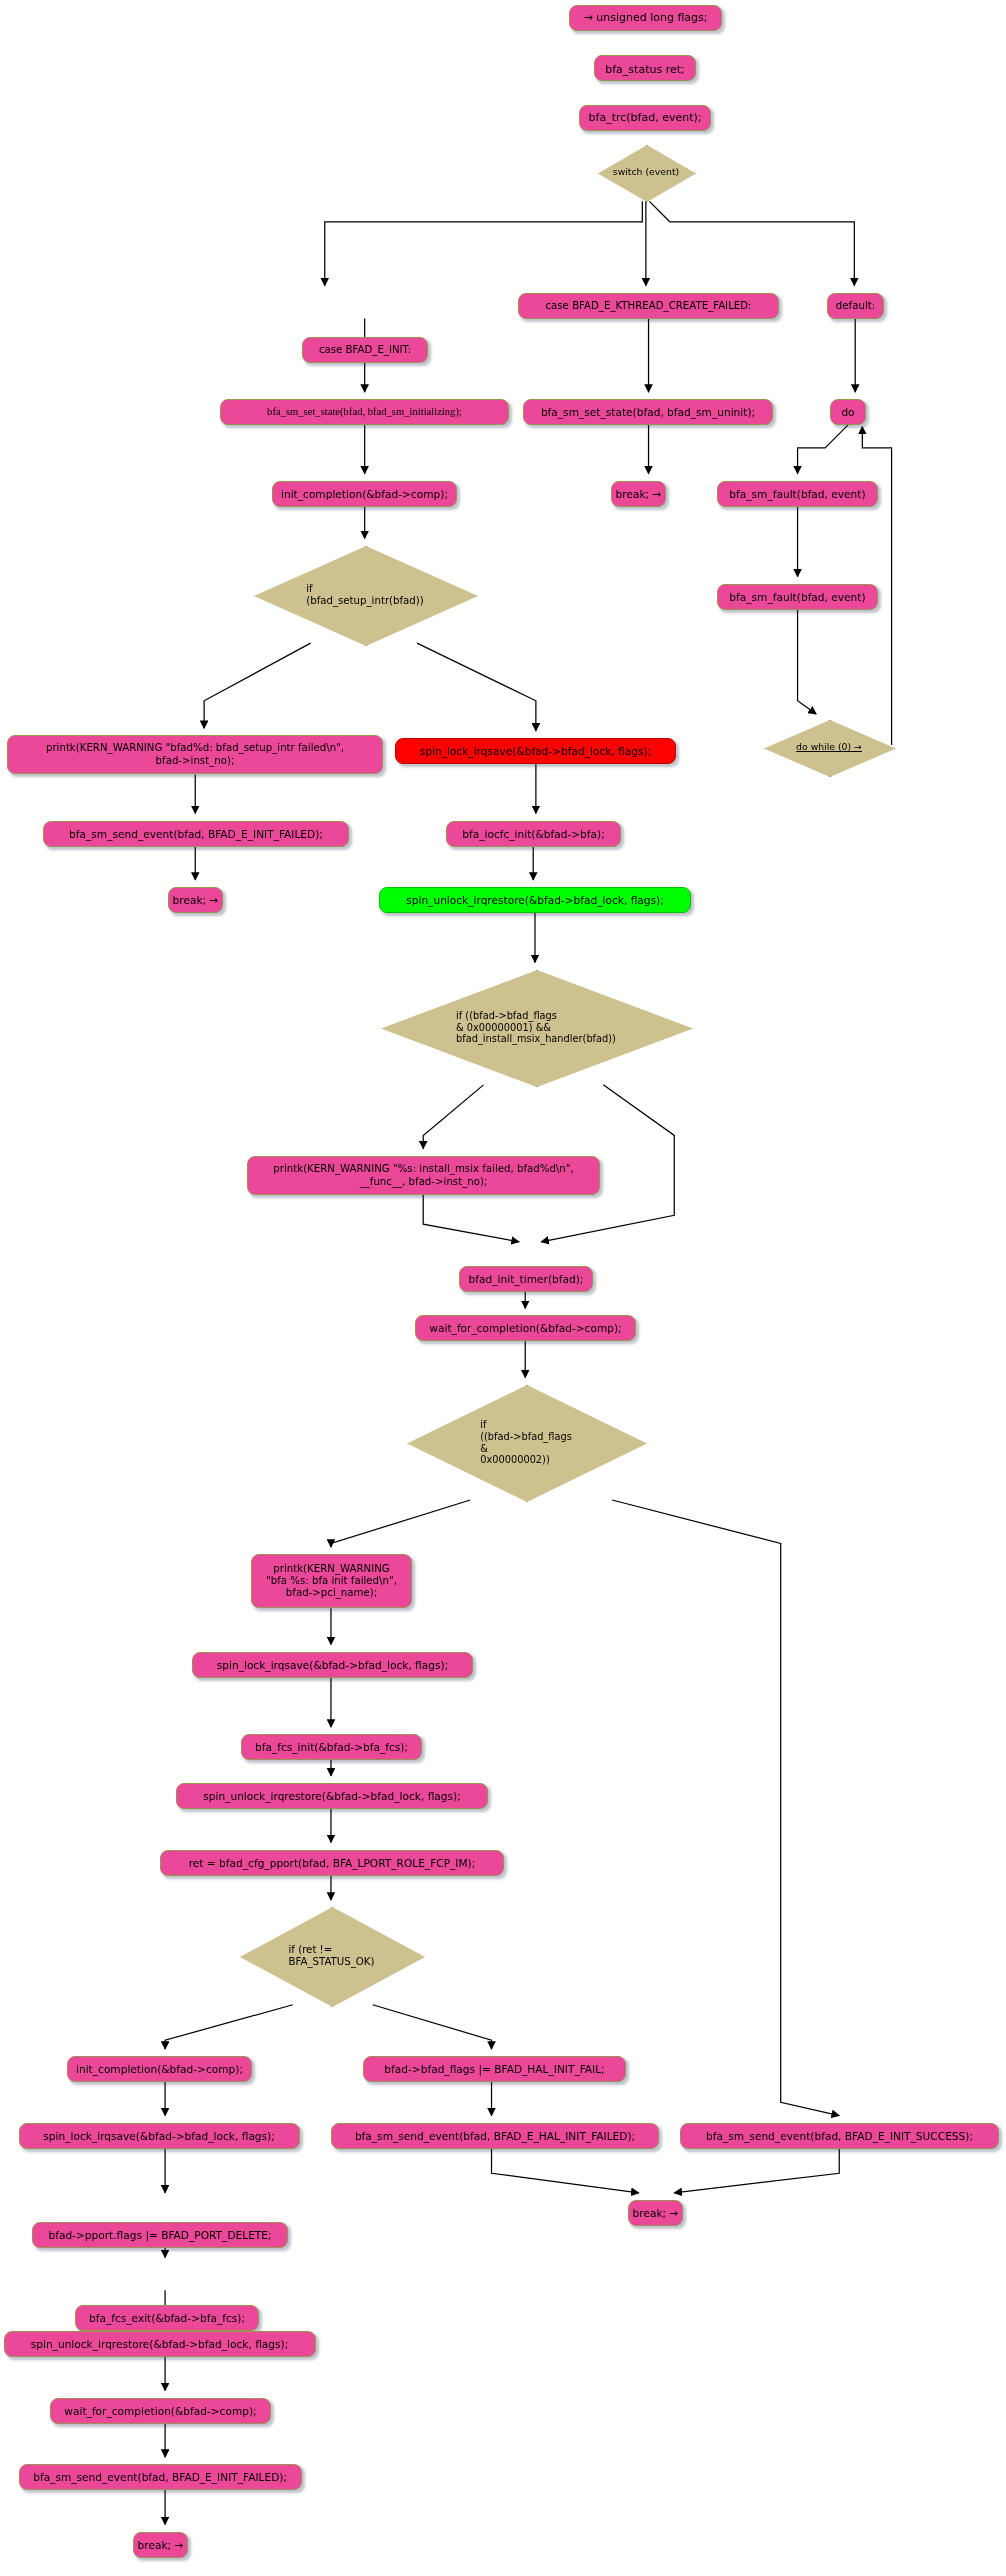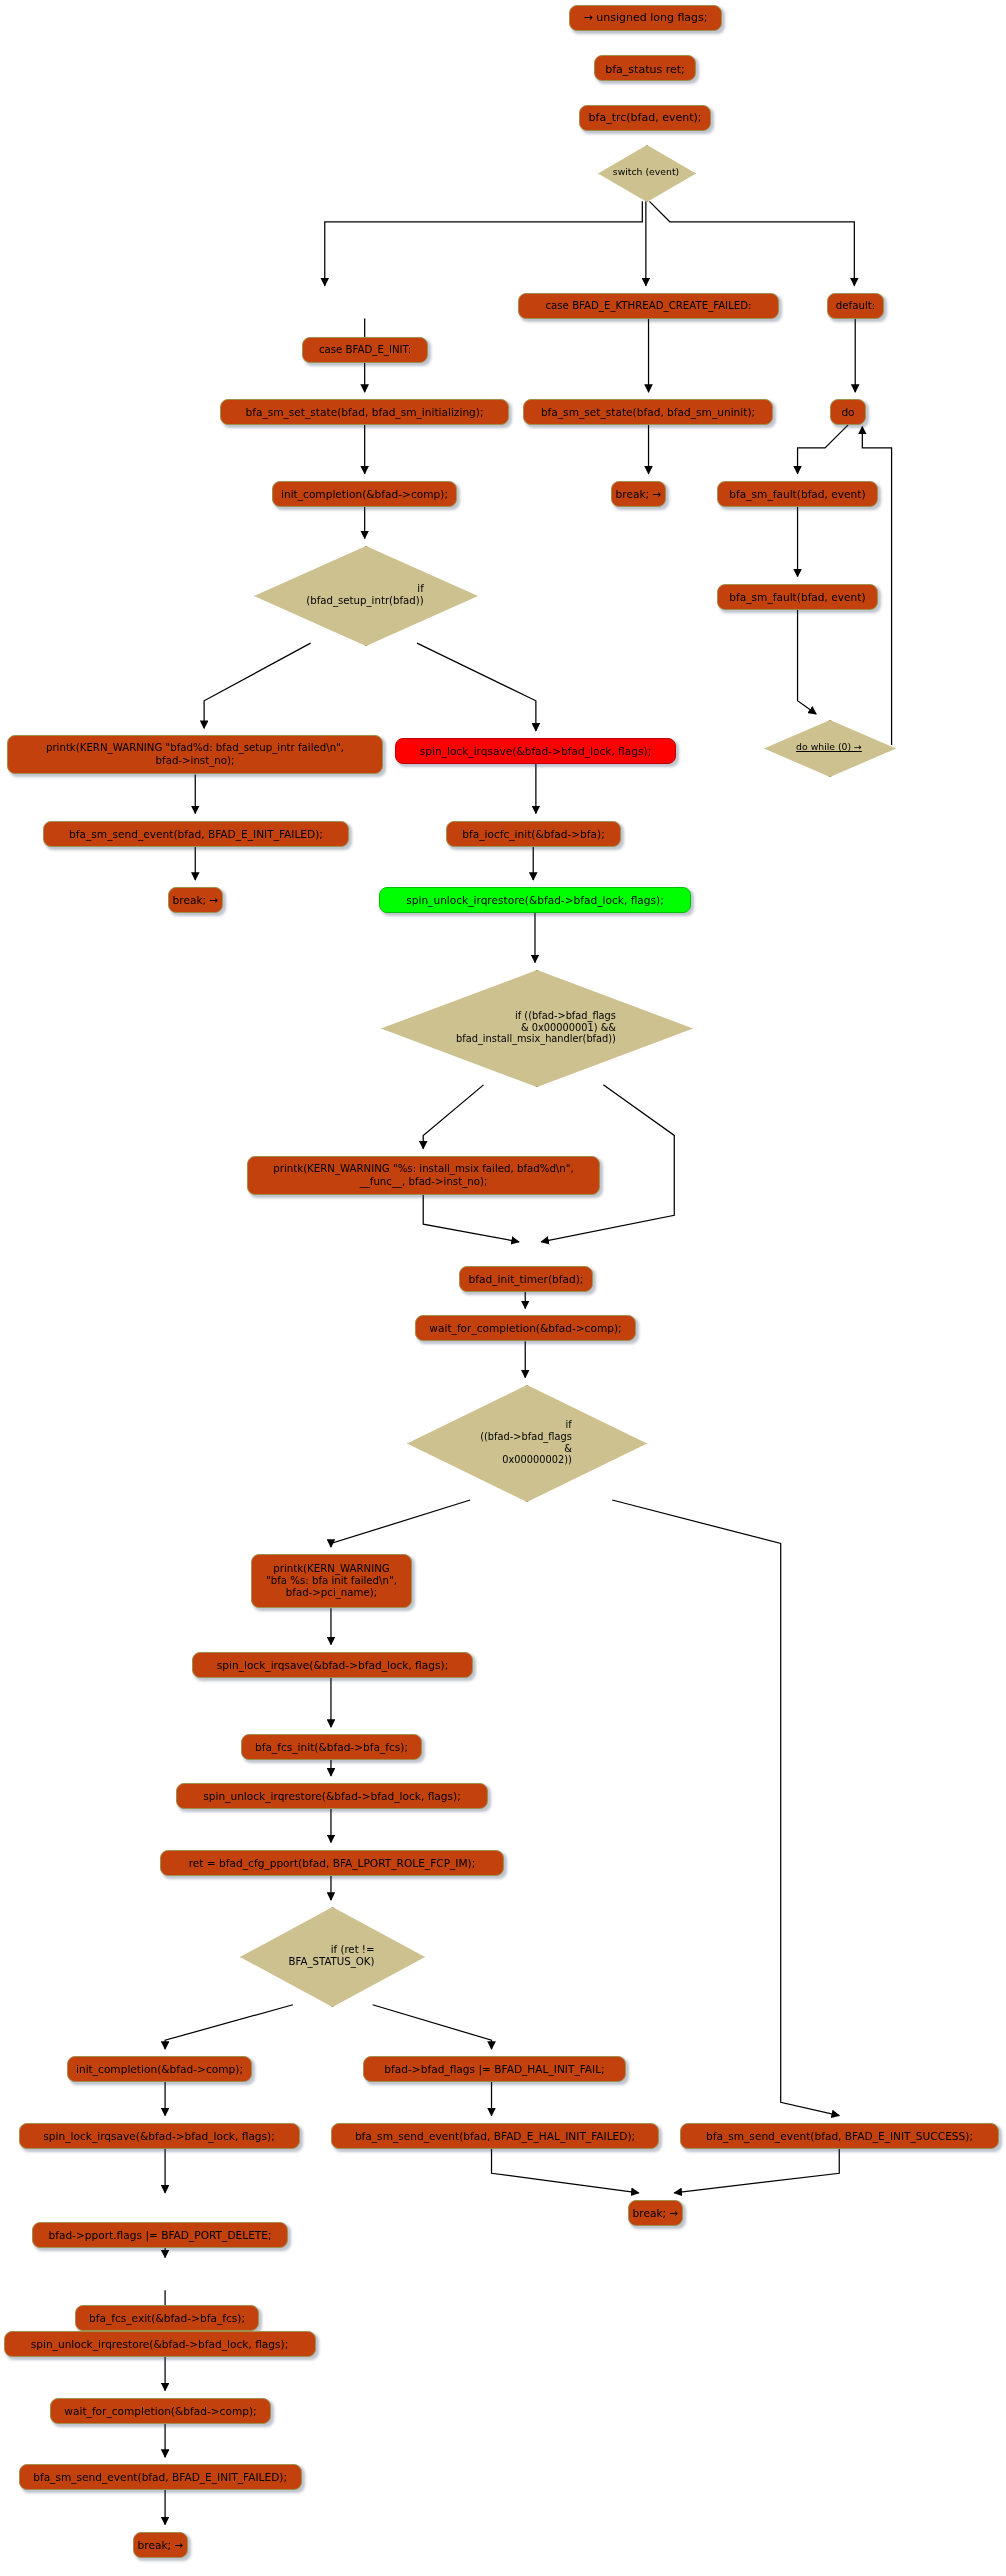--- a/index.html
+++ b/index.html
@@ -7,21 +7,21 @@
   body{
     font-family:"DejaVu Sans","Liberation Sans",sans-serif;
     width:1007px;height:2576px;position:relative;overflow:hidden;
   }
   #canvas{position:absolute;left:0;top:0;width:1007px;height:2576px;}
   svg#edges{position:absolute;left:0;top:0;width:1007px;height:2576px;pointer-events:none;}
 
   .node{
     position:absolute;
     box-sizing:border-box;
-    background:#c2410c;
+    background:#ec4899;
     border:0.9px solid #a09050;
     border-radius:8px;
     color:#000000;
     text-align:center;
     line-height:1.18;
     white-space:pre;
     display:flex;align-items:center;justify-content:center;
     box-shadow:2.7px 2.7px 2.7px rgba(40,55,90,0.30);
     padding:2.7px 6.2px;
     z-index:3;
@@ -37,21 +37,21 @@
   .diamond .dshape{
     position:absolute;left:0;top:0;width:100%;height:100%;
     background:#ccc18f;
     border:0.9px solid #a09050;
     -webkit-clip-path:polygon(50% 0,100% 50%,50% 100%,0 50%);
     clip-path:polygon(50% 0,100% 50%,50% 100%,0 50%);
     filter:drop-shadow(2.7px 2.7px 1.8px rgba(40,55,90,0.32));
   }
   .diamond .dlabel{
     position:relative;z-index:2;
-    text-align:right;white-space:pre;line-height:1.18;color:#000;
+    text-align:left;white-space:pre;line-height:1.18;color:#000;
   }
 </style>
 </head>
 <body>
 
 <div id="canvas">
   <svg id="edges" viewBox="0 0 1135 2904">
     <defs>
       <marker id="arrow" viewBox="0 0 10 10" refX="9" refY="5" markerWidth="7" markerHeight="7" orient="auto-start-reverse">
         <path d="M 0 0 L 10 5 L 0 10 z" fill="#000000"></path>
@@ -108,21 +108,21 @@
       <div class="node" style="left: 569px; top: 5.3px; width: 153px; min-height: 26px; font-size: 11px;"><span>→ unsigned long flags;</span></div>
       <div class="node" style="left: 594px; top: 55px; width: 102px; min-height: 26px; font-size: 11px; align-items: flex-end;"><span>bfa_status ret;</span></div>
       <div class="node" style="left: 579px; top: 105px; width: 132px; min-height: 26px; font-size: 11px;"><span>bfa_trc(bfad, event);</span></div>
       <div class="diamond" style="left: 598px; top: 145px; width: 96px; height: 55px;">
         <div class="dshape"></div>
         <div class="dlabel" style="font-size: 9.3px;">switch (event)</div>
       </div>
       <div class="node" style="left: 302px; top: 293px; width: 126px; min-height: 26px; font-size: 10.2px; margin-top: 44px;"><span>case BFAD_E_INIT:</span></div>
       <div class="node" style="left: 518px; top: 293px; width: 261px; min-height: 26px; font-size: 10.2px;"><span>case BFAD_E_KTHREAD_CREATE_FAILED:</span></div>
       <div class="node" style="left: 827px; top: 293px; width: 57px; min-height: 26px; font-size: 10.2px;"><span>default:</span></div>
-      <div class="node" style="left: 220px; top: 399px; width: 289px; min-height: 26px; font-size: 10.6px;"><span>bfa_sm_set_state(bfad, bfad_sm_initializing);</span></div>
+      <div class="node" style="left: 220px; top: 399px; width: 289px; min-height: 26px; font-size: 10.6px; font-family: Liberation Serif, serif;"><span>bfa_sm_set_state(bfad, bfad_sm_initializing);</span></div>
       <div class="node" style="left: 523px; top: 399px; width: 250px; min-height: 26px; font-size: 10.6px;"><span>bfa_sm_set_state(bfad, bfad_sm_uninit);</span></div>
       <div class="node" style="left: 830px; top: 399px; width: 36px; min-height: 26px; font-size: 10.6px;"><span>do</span></div>
       <div class="node" style="left: 272px; top: 481px; width: 185px; min-height: 26px; font-size: 10.6px;"><span>init_completion(&amp;bfad-&gt;comp);</span></div>
       <div class="node" style="left: 611px; top: 481px; width: 55px; min-height: 26px; font-size: 10.6px;"><span>break; →</span></div>
       <div class="node" style="left: 717px; top: 481px; width: 161px; min-height: 26px; font-size: 10.6px;"><span>bfa_sm_fault(bfad, event)</span></div>
       <div class="node" style="left: 717px; top: 584px; width: 161px; min-height: 26px; font-size: 10.6px;"><span>bfa_sm_fault(bfad, event)</span></div>
       <div class="diamond" style="left: 254px; top: 546px; width: 222px; height: 98px;">
         <div class="dshape"></div>
         <div class="dlabel" style="font-size: 10.2px;">if
 (bfad_setup_intr(bfad))</div>

